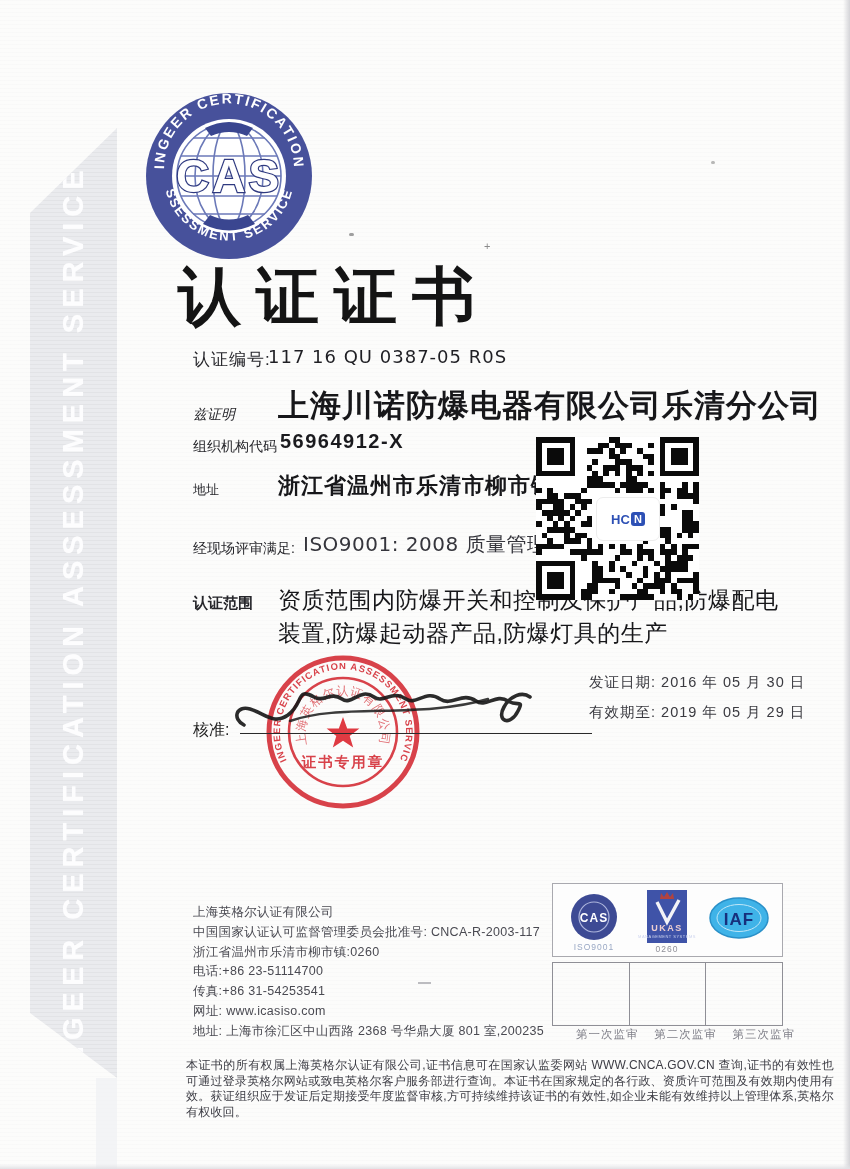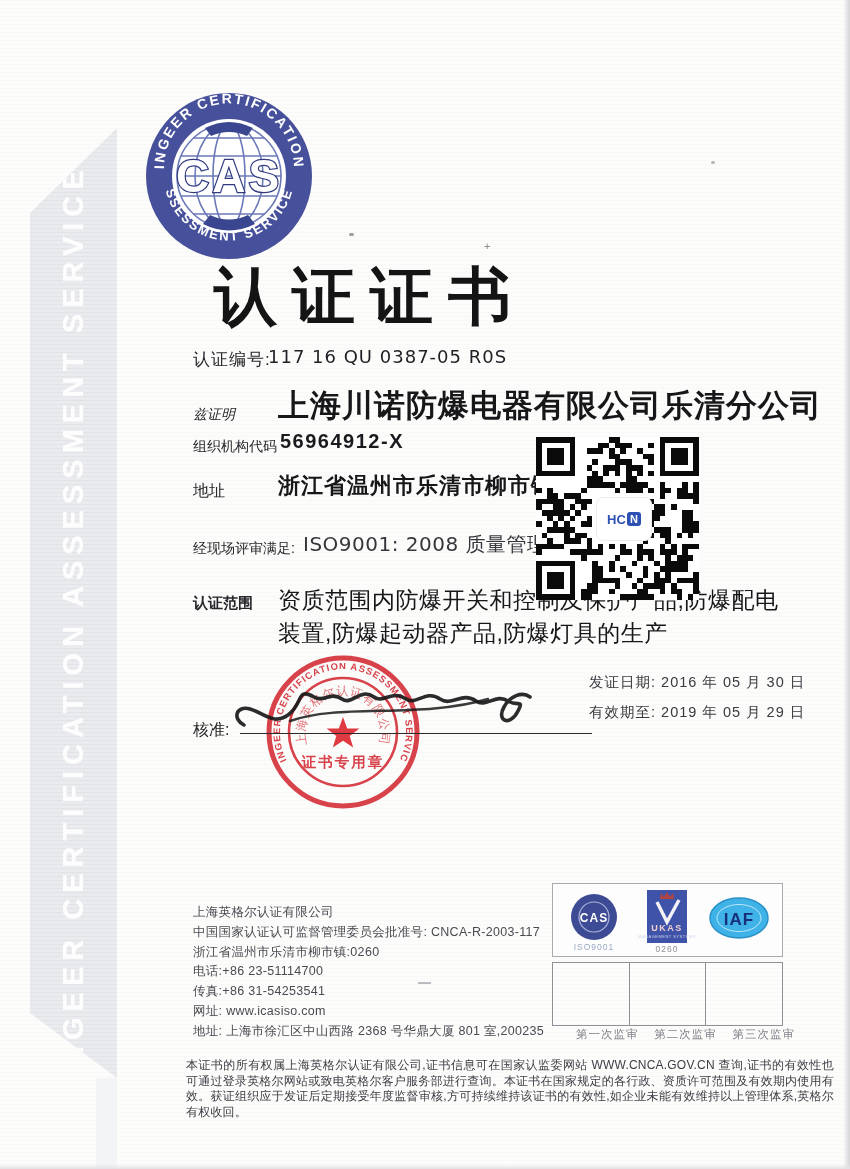--- a/index.html
+++ b/index.html
@@ -24,41 +24,41 @@
   .ribbon-text {
     writing-mode:vertical-rl; transform:rotate(180deg);
     font-size:29px; font-weight:700; letter-spacing:6px; white-space:nowrap;
     color:#fdfdfe; text-shadow:0 0 1px rgba(255,255,255,.6);
   }
   
   .abs { position:absolute; }
   
   .title {
     left:178px; top:254px; font-size:63px; font-weight:900; color:#141414;
-    letter-spacing:15px; font-family:Liberation Serif, serif;margin-left:36px;
+    letter-spacing:15px; font-family:Liberation Serif, serif;
   }
   
   .lab  { color:#26262b;text-align:right; }
   .certno-label { left:193px; top:348px; font-size:17px; letter-spacing:1px; }
   .certno-value { left:268px; top:346px; font-size:18px; letter-spacing:1px; color:#1f1f24; font-family:"DejaVu Sans", sans-serif; }
   .certify-label { left:193px; top:406px; font-size:14px;font-style:italic; }
   .company { left:278px; top:385px; font-size:31px; font-weight:700; letter-spacing:1px; color:#17171a; }
   .orgcode-label { left:193px; top:438px; font-size:14px; }
   .orgcode-value { left:280px; top:430px; font-size:20px; font-weight:700; letter-spacing:1.5px; color:#1a1a1e; }
-  .addr-label { left:193px; top:481px; font-size:16px; }
+  .addr-label { left:193px; top:481px; font-size:13px; }
   .addr-value { left:278px; top:471px; font-size:22px; font-weight:700; letter-spacing:1px; color:#17171a; }
   .std-label { left:193px; top:540px; font-size:14px; }
   .std-value { left:303px; top:531px; font-size:20px; color:#35353c; letter-spacing:.5px; font-family:"DejaVu Sans", sans-serif; }
   .scope-label { left:193px; top:594px; font-size:15px; font-weight:600; }
   .scope-value { left:278px; top:584px; width:520px; font-size:23px; font-weight:400; line-height:33px; letter-spacing:.5px; color:#17171a; }
   
   .qr { left:536px; top:437px; width:163px; height:163px; z-index:6; }
   .qr svg { width:163px; height:163px; display:block; }
   .qr-logo {
-    position:absolute; left:60px; top:60px; width:56px; height:44px; background:#fff;
+    position:absolute; left:60px; top:60px; width:64px; height:44px; background:#fff;
     border-radius:7px; border:1px solid #ededed; display:flex; align-items:center; justify-content:center; gap:1px;
   }
   .qr-logo .hc { color:#2d50b5; font-weight:800; font-size:13px; letter-spacing:0; }
   .qr-logo .nbox { background:#2d50b5; color:#fff; font-weight:800; font-size:11px; width:14px; height:14px; border-radius:3px; display:flex; align-items:center; justify-content:center; }
   
   .stamp { left:238px; top:627px; width:210px; height:210px; z-index:3; opacity:.92; }
   .sig { left:230px; top:663px; width:310px; height:80px; z-index:5; }
   .approve-label { left:193px; top:720px; font-size:16px; color:#222; z-index:4; }
   .approve-line { left:240px; top:733px; width:352px; height:1px; background:#2a2a2a; z-index:4; }
   

